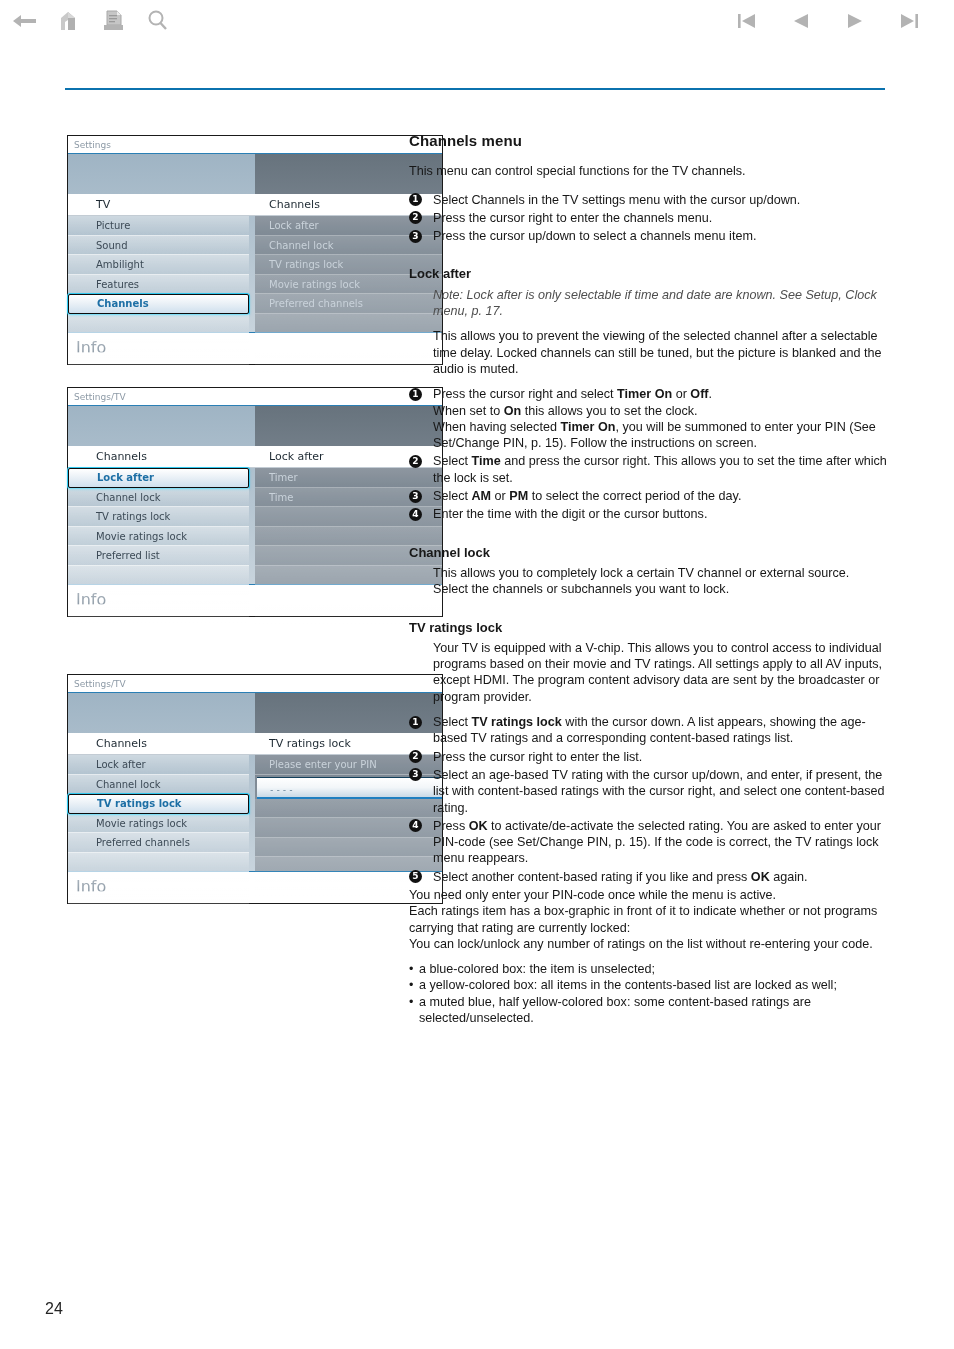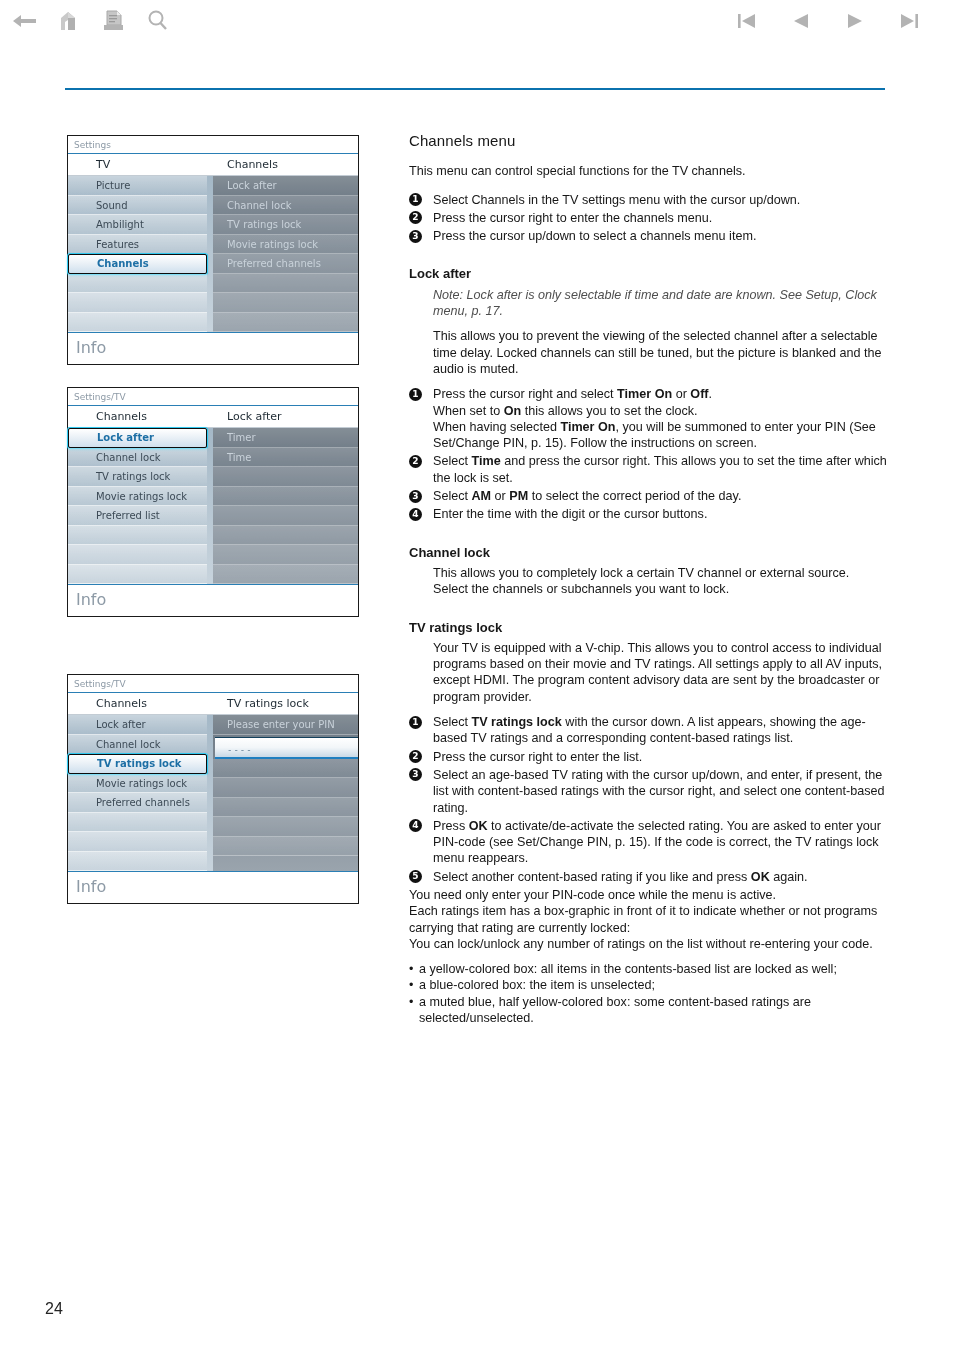--- a/index.html
+++ b/index.html
@@ -32,21 +32,21 @@
     position: absolute;
     left: 65px; top: 88px;
     width: 820px; height: 2px;
     background: #0b72ae;
   }
 
   
   .tvshot {
     position: absolute;
     left: 67px;
-    width: 292px;
+    width: 376px;
     border: 1px solid #1a1a1a;
     background: #ffffff;
     box-sizing: border-box;
     font-family: "DejaVu Sans", sans-serif;
   }
   .shot1 { top: 135px; height: 230px; }
   .shot2 { top: 387px; height: 230px; }
   .shot3 { top: 674px; height: 230px; }
 
   .tv-breadcrumb {
@@ -76,20 +76,21 @@
   }
   .tv-title {
     height: 22px;
     line-height: 22px;
     font-size: 11px;
     color: #1e2a33;
     background: #ffffff;
     padding-left: 28px;
     box-sizing: border-box;
     border-bottom: 1px solid #c3ccd4;
+    margin-top: 40px;
   }
   .tv-col-right .tv-title { padding-left: 14px; }
 
   .tv-row {
     height: 19.5px;
     line-height: 19.5px;
     font-size: 10px;
     padding-left: 28px;
     box-sizing: border-box;
     position: relative;
@@ -152,21 +153,21 @@
   .article {
     position: absolute;
     left: 409px; top: 133px;
     width: 478px;
     font-size: 12.6px;
     line-height: 16.3px;
     color: #171717;
   }
   h2.sec-title {
     font-size: 15px;
-    font-weight: normal;
+    font-weight: bold;
     margin: 0 0 14px 0;
     letter-spacing: 0.1px;
   }
   h3.sub-title {
     font-size: 13px;
     font-weight: bold;
     margin: 22px 0 4px 0;
   }
   p.lead { margin: 0 0 12px 0; }
   p.para { margin: 0 0 9px 0; padding-left: 24px; }
@@ -434,20 +435,20 @@
       <span class="numbadge">5</span>
       <span>Select another content-based rating if you like and press <b>OK</b> again.</span>
     </li>
   </ol>
 
   <p class="para nopad blk" style="margin-bottom:0">You need only enter your PIN-code once while the menu is active.</p>
   <p class="para nopad blk" style="margin-bottom:0">Each ratings item has a box-graphic in front of it to indicate whether or not programs carrying that rating are currently locked:</p>
 
   <p class="para nopad">You can lock/unlock any number of ratings on the list without re-entering your code.</p>
   <ul class="bullets">
+    <li>a blue-colored box: the item is unselected;</li>
     <li>a yellow-colored box: all items in the contents-based list are locked as well;</li>
-    <li>a blue-colored box: the item is unselected;</li>
     <li>a muted blue, half yellow-colored box: some content-based ratings are selected/unselected.</li>
   </ul>
 
 </div>
 
 <div class="pageno">24</div>
 
 </body></html>

